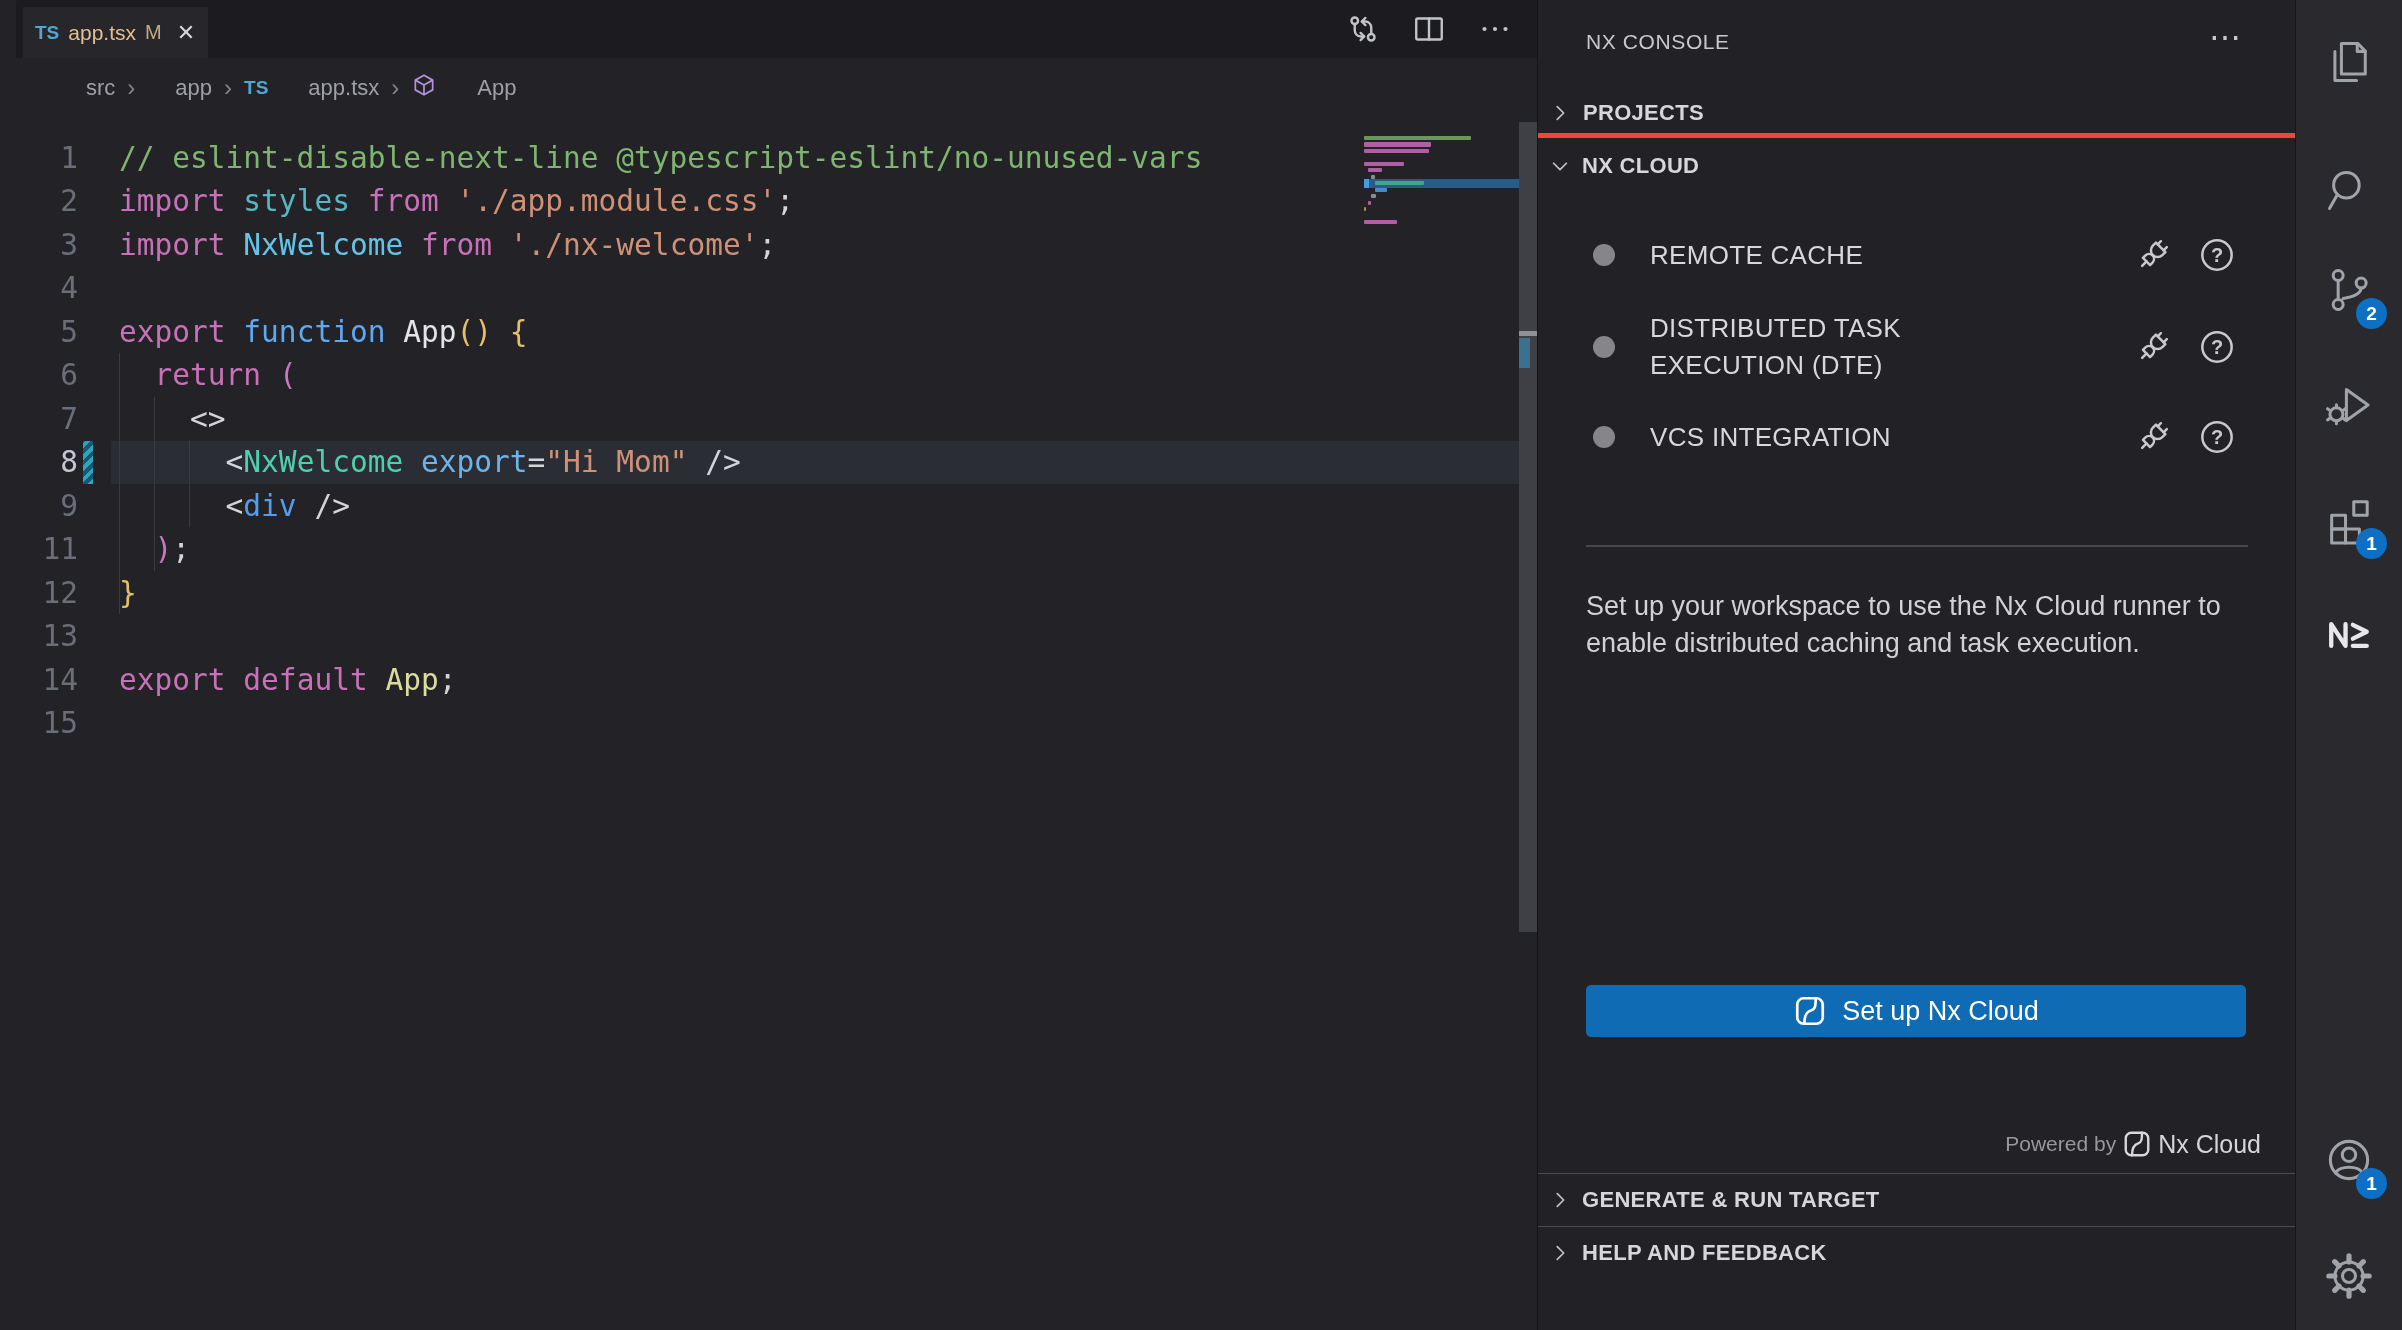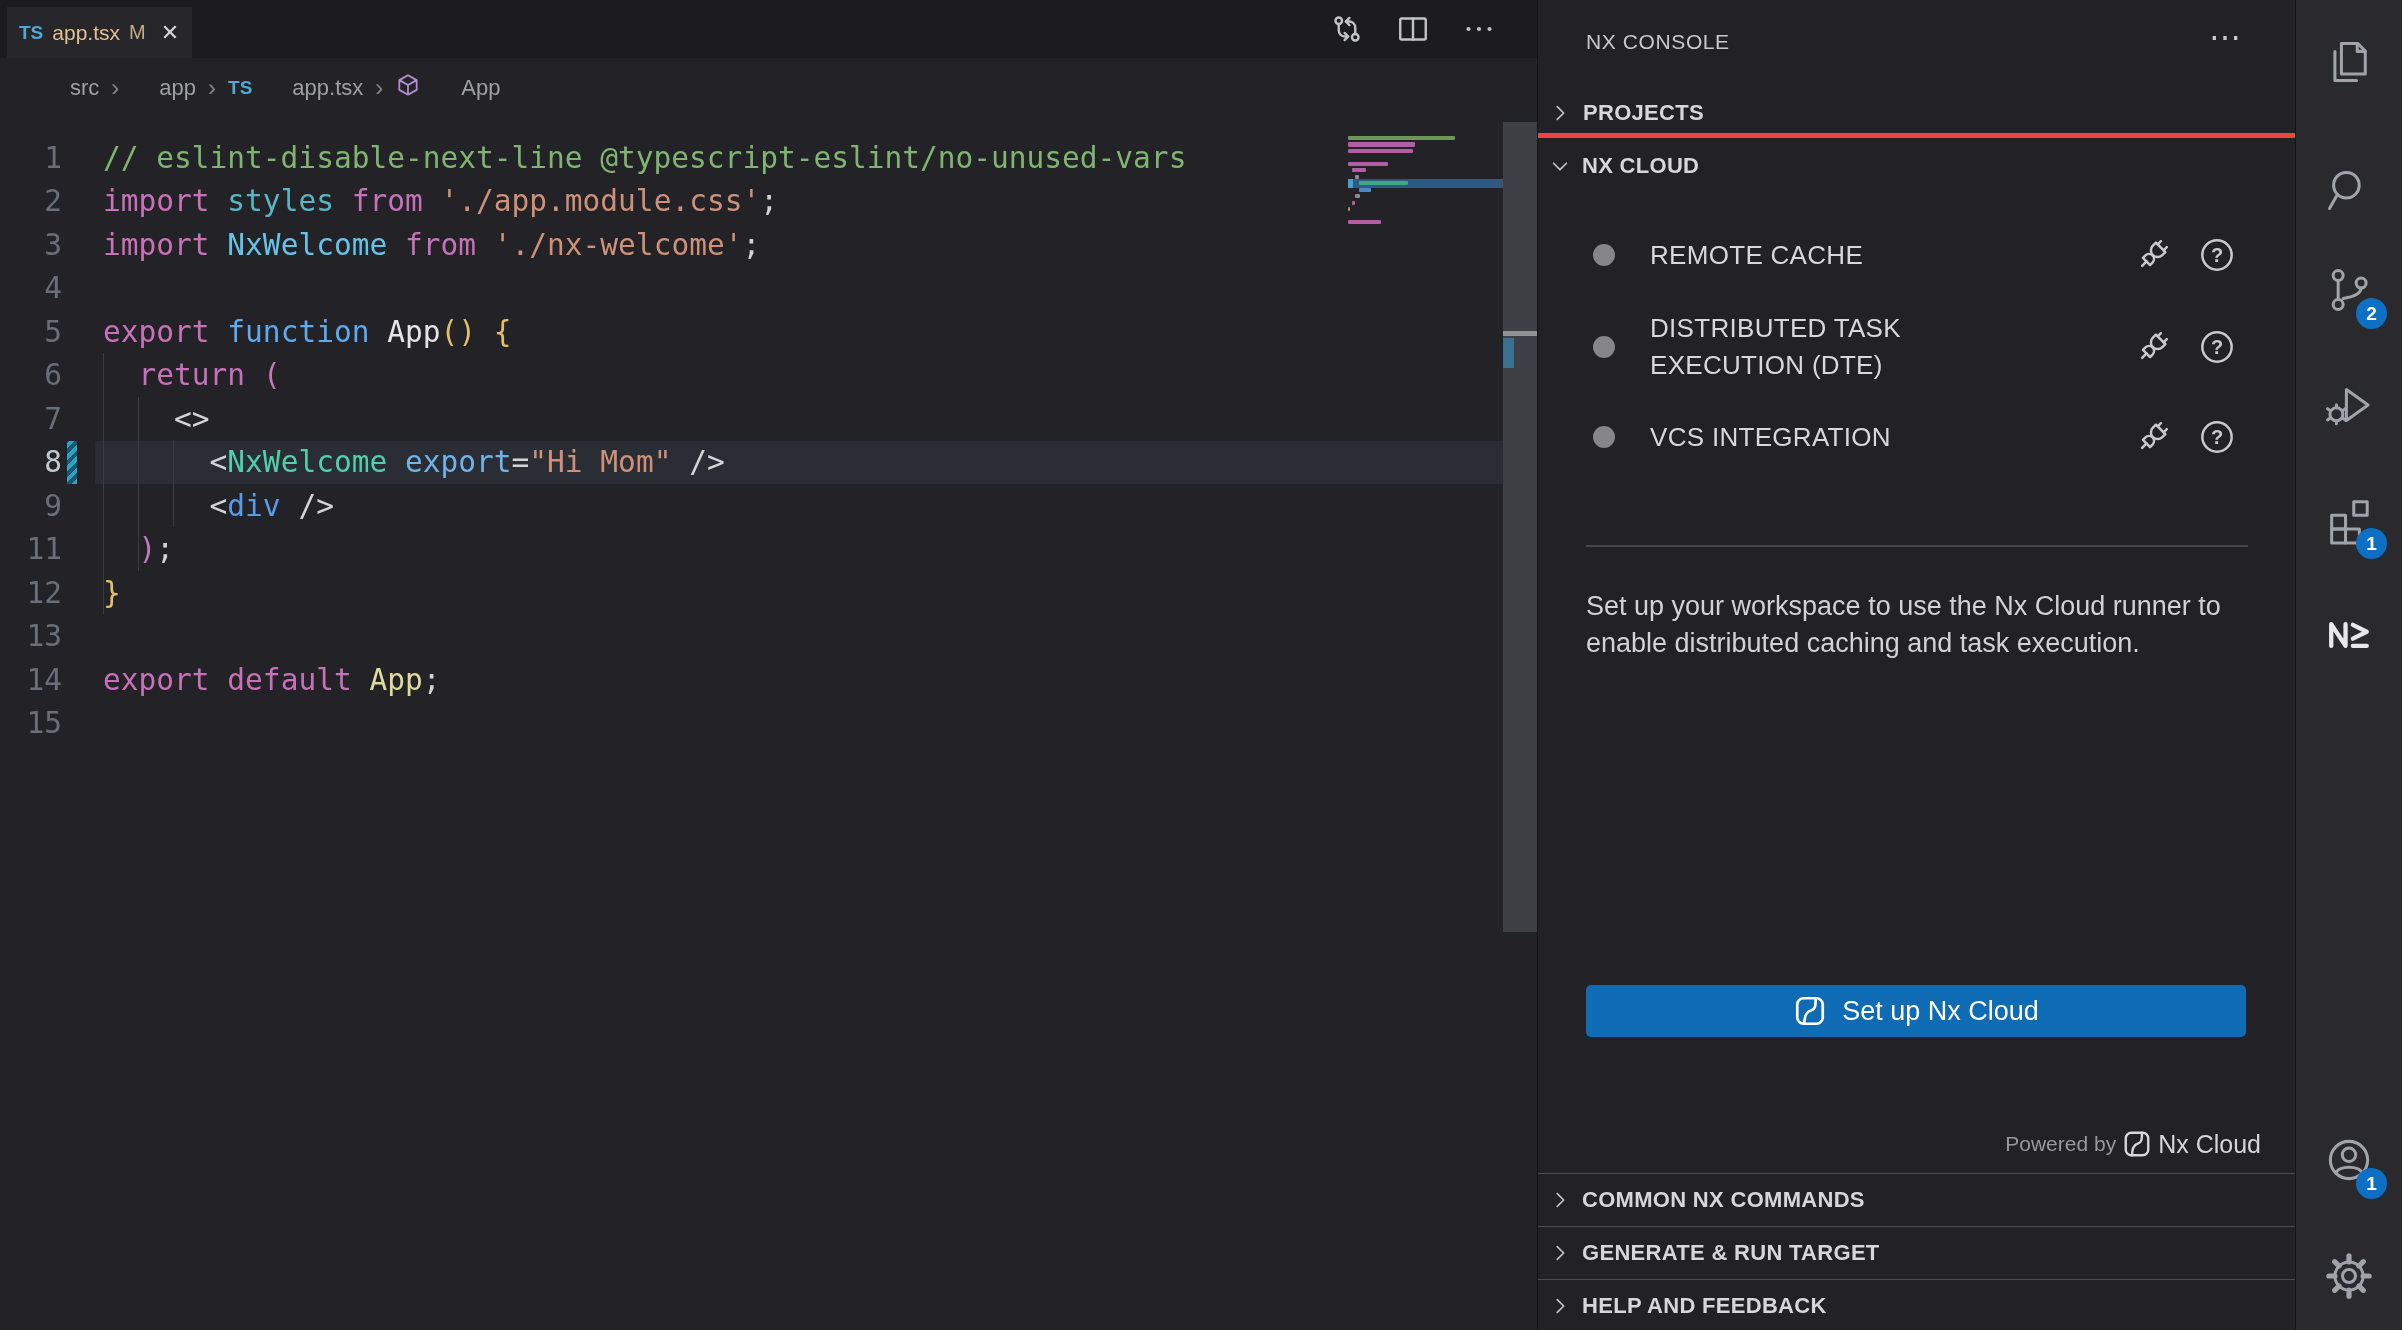--- a/index.html
+++ b/index.html
@@ -1,19 +1,19 @@
 <!DOCTYPE html>
 <html><head>
 <meta charset="utf-8">
 <style>
   html,body{margin:0;padding:0;background:#121215;}
   .root{position:relative;width:2402px;height:1330px;background:#222227;overflow:hidden;
         font-family:"Liberation Sans",sans-serif;-webkit-font-smoothing:antialiased;}
   
-  .editor{position:absolute;left:0;top:0;width:1537px;height:1330px;background:#222227;}
+  .editor{position:absolute;left:16px;top:0;width:1537px;height:1330px;background:#222227;}
   .tabbar{position:absolute;left:0;top:0;width:1537px;height:58px;background:#1b1b20;}
   .tab{position:absolute;left:7px;top:7px;height:51px;width:185px;background:#26262b;
        display:flex;align-items:center;padding:0 12px;box-sizing:border-box;gap:9px;cursor:pointer;}
   .ts-badge{color:#4fa8d1;font-weight:bold;font-size:19px;}
   .tab-label{color:#e2c08d;font-size:21px;}
   .tab-mod{color:#c5a97f;font-size:20px;}
   .tab-close{color:#d6d6d8;font-size:22px;margin-left:6px;cursor:pointer;}
   .tab-actions{position:absolute;right:40px;top:0;height:58px;display:flex;align-items:center;gap:30px;}
   .tab-actions svg{stroke:#c2c3c7;fill:none;stroke-width:1.6;stroke-linecap:round;stroke-linejoin:round;cursor:pointer;}
   .tab-actions .dots circle{fill:#c2c3c7;stroke:none;}
@@ -319,26 +319,20 @@
     <div class="powered">
       <span class="powered-prefix">Powered by</span>
       <svg class="nxcloud-logo" width="30" height="30" viewBox="0 0 24 24">
         <rect x="3" y="3" width="18" height="18" rx="4.5"></rect>
         <path d="M8 21c0-6 1.5-8.5 5-9.5 2.8-0.8 3-3.5 3-8.5"></path>
       </svg>
       <span class="powered-brand">Nx Cloud</span>
     </div>
 
     <div class="bottom-rows" id="bottom-rows">
-  <div class="bottom-row">
-    <svg width="22" height="22" viewBox="0 0 24 24">
-            <path d="M9 5l7 7-7 7"></path>
-          </svg>
-    <span class="section-label">COMMON NX COMMANDS</span>
-  </div>
 
   <div class="bottom-row">
     <svg width="22" height="22" viewBox="0 0 24 24">
             <path d="M9 5l7 7-7 7"></path>
           </svg>
     <span class="section-label">GENERATE &amp; RUN TARGET</span>
   </div>
 
   <div class="bottom-row">
     <svg width="22" height="22" viewBox="0 0 24 24">

